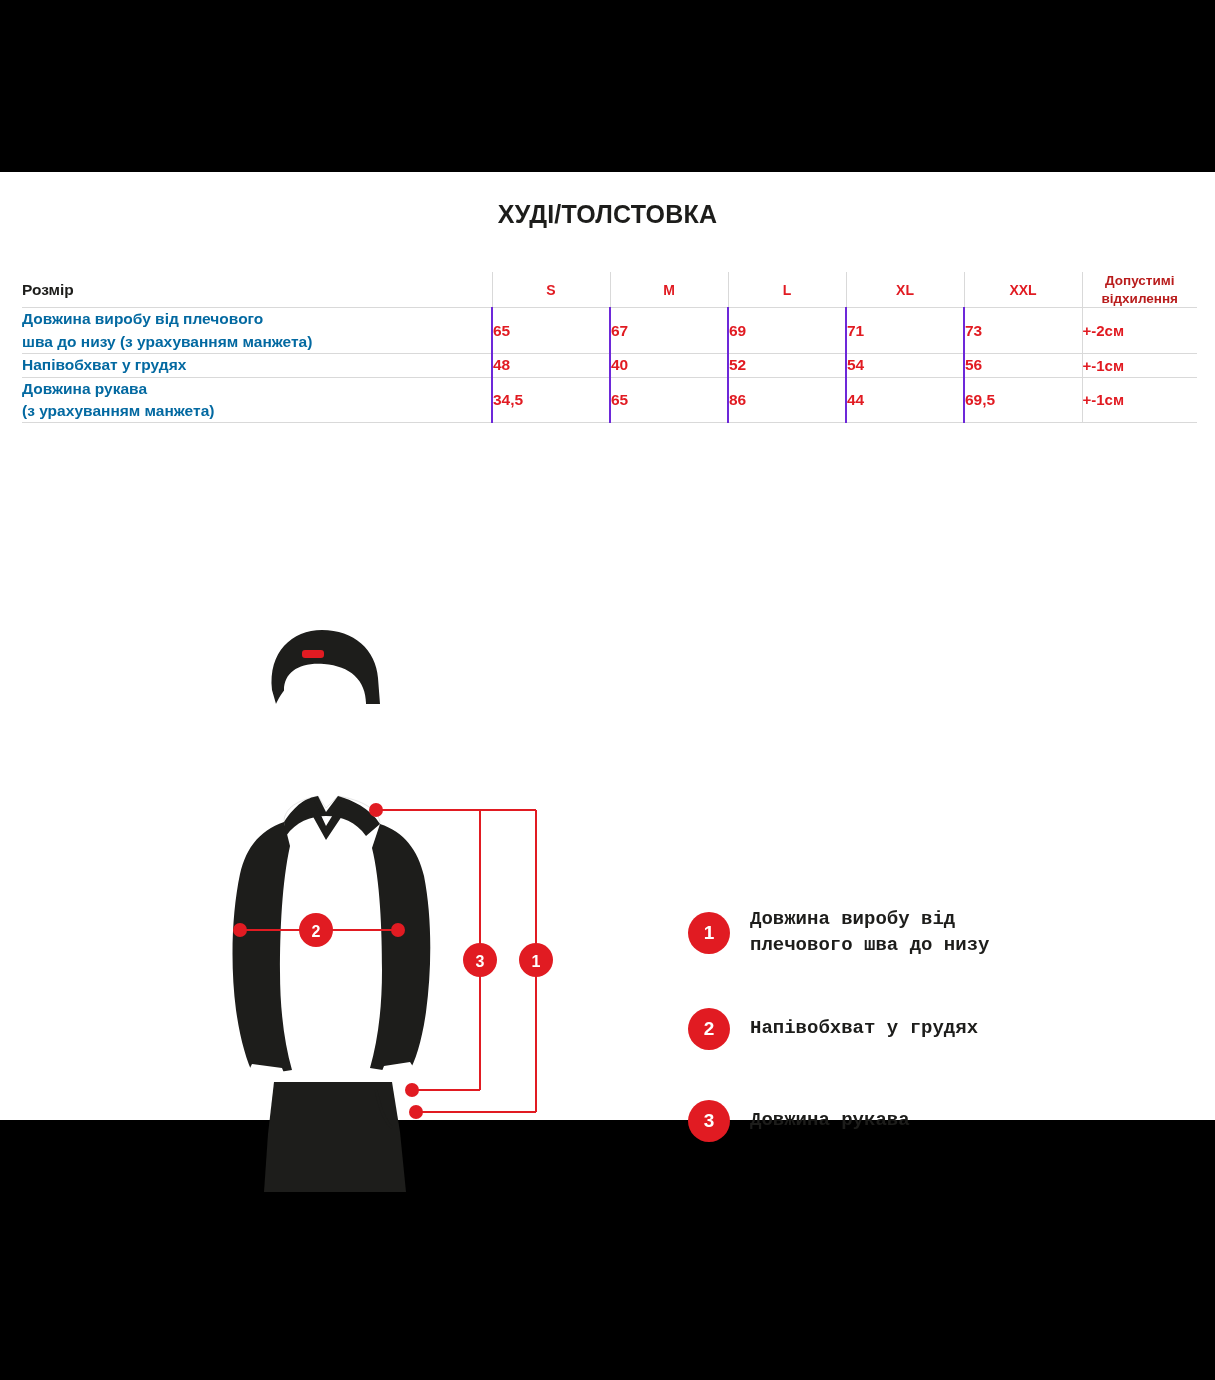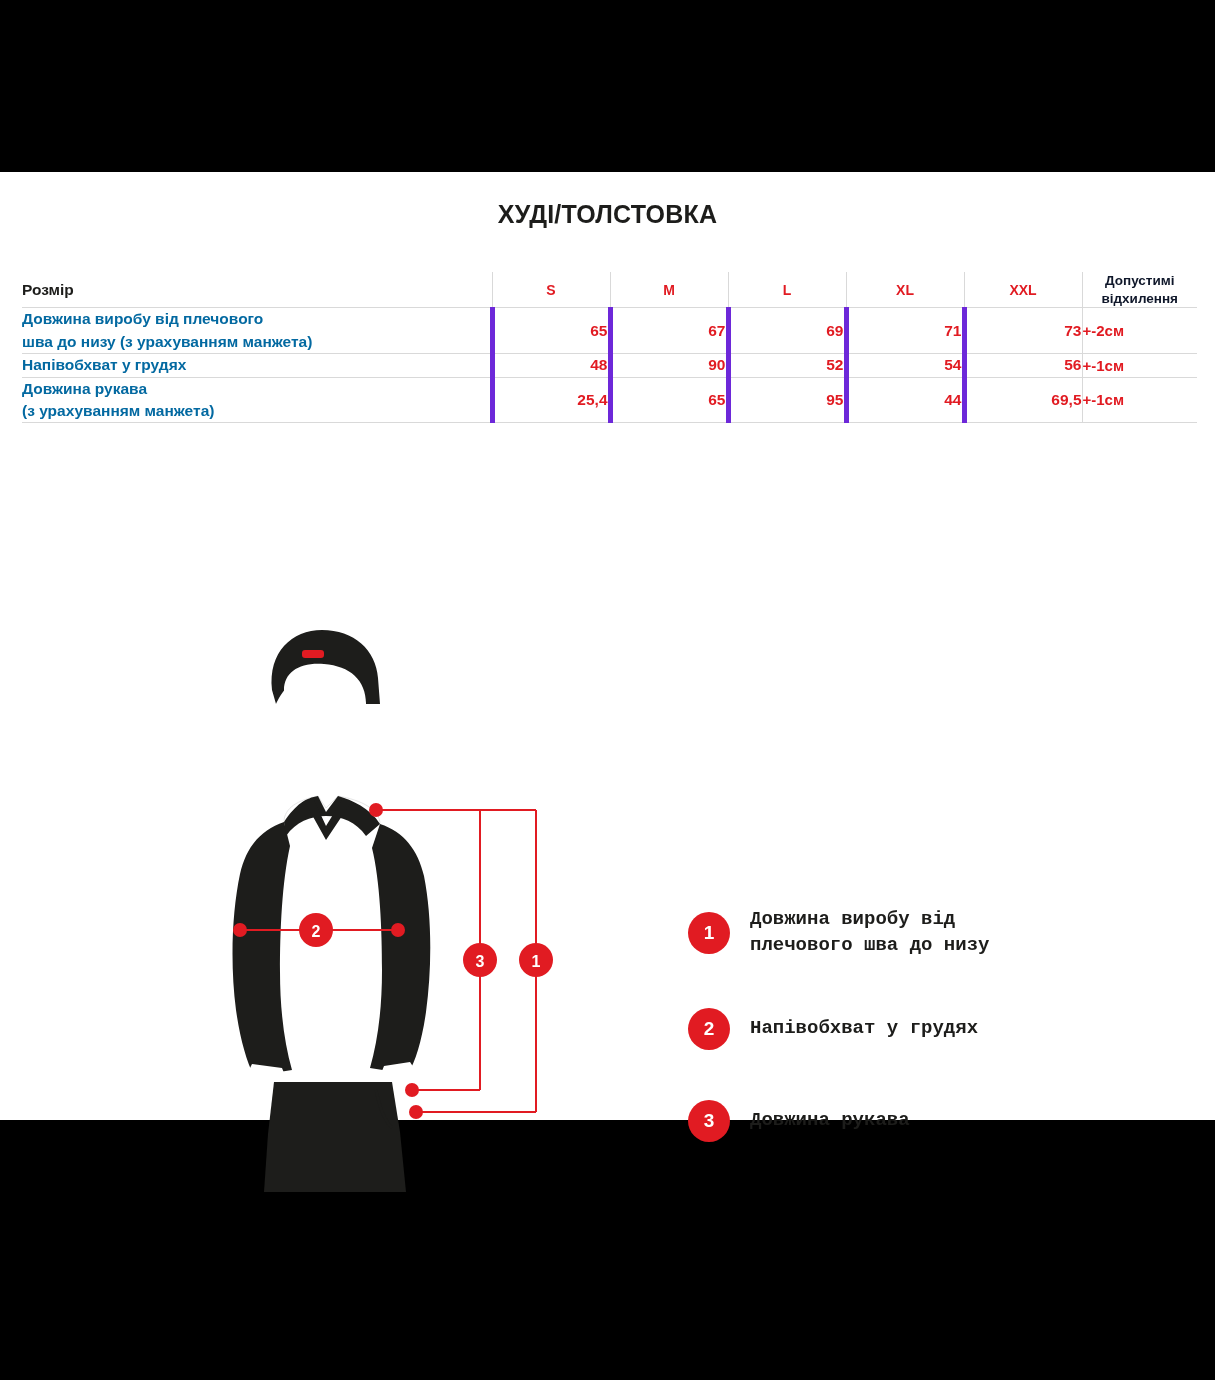--- a/index.html
+++ b/index.html
@@ -67,23 +67,23 @@
     font-weight: bold;
     color: #0369a1;
     padding: 14px 10px 14px 2px;
     line-height: 1.45;
     text-align: left;
   }
   .cell-size {
     font-size: 15.5px;
     font-weight: bold;
     color: #e11b22;
-    text-align: right;
+    text-align: left;
     padding: 14px 4px;
-    border-left: 5px solid #6d28d9;
+    border-left: 2px solid #6d28d9;
   }
   .cell-dev {
     font-size: 15px;
     font-weight: bold;
     color: #e11b22;
     text-align: left;
     padding: 14px 4px;
     border-left: 1px solid #d9d9d9;
   }
   .hdr-label {
@@ -98,21 +98,21 @@
     font-size: 14px;
     font-weight: bold;
     color: #e11b22;
     text-align: center;
     padding: 16px 4px;
     border-left: 1px solid #d9d9d9;
   }
   .hdr-dev {
     font-size: 13.5px;
     font-weight: bold;
-    color: #0f172a;
+    color: #b91c1c;
     text-align: center;
     padding: 10px 4px;
     line-height: 1.3;
     border-left: 1px solid #d9d9d9;
   }
   
   .illus {
     position: absolute;
     left: 0;
     top: 430px;
@@ -199,33 +199,33 @@
             <td class="cell-size">67</td>
             <td class="cell-size">69</td>
             <td class="cell-size">71</td>
             <td class="cell-size">73</td>
             <td class="cell-dev">+-2см</td>
           </tr>
 
           <tr>
             <td class="cell-label" style="white-space:pre-line">Напівобхват у грудях</td>
             <td class="cell-size">48</td>
-            <td class="cell-size">90</td>
+            <td class="cell-size">40</td>
             <td class="cell-size">52</td>
             <td class="cell-size">54</td>
             <td class="cell-size">56</td>
             <td class="cell-dev">+-1см</td>
           </tr>
 
           <tr>
             <td class="cell-label" style="white-space:pre-line">Довжина рукава
 (з урахуванням манжета)</td>
-            <td class="cell-size">25,4</td>
+            <td class="cell-size">34,5</td>
             <td class="cell-size">65</td>
-            <td class="cell-size">95</td>
+            <td class="cell-size">86</td>
             <td class="cell-size">44</td>
             <td class="cell-size">69,5</td>
             <td class="cell-dev">+-1см</td>
           </tr>
         </tbody>
       </table>
     </div>
 
     <div class="illus">
 

